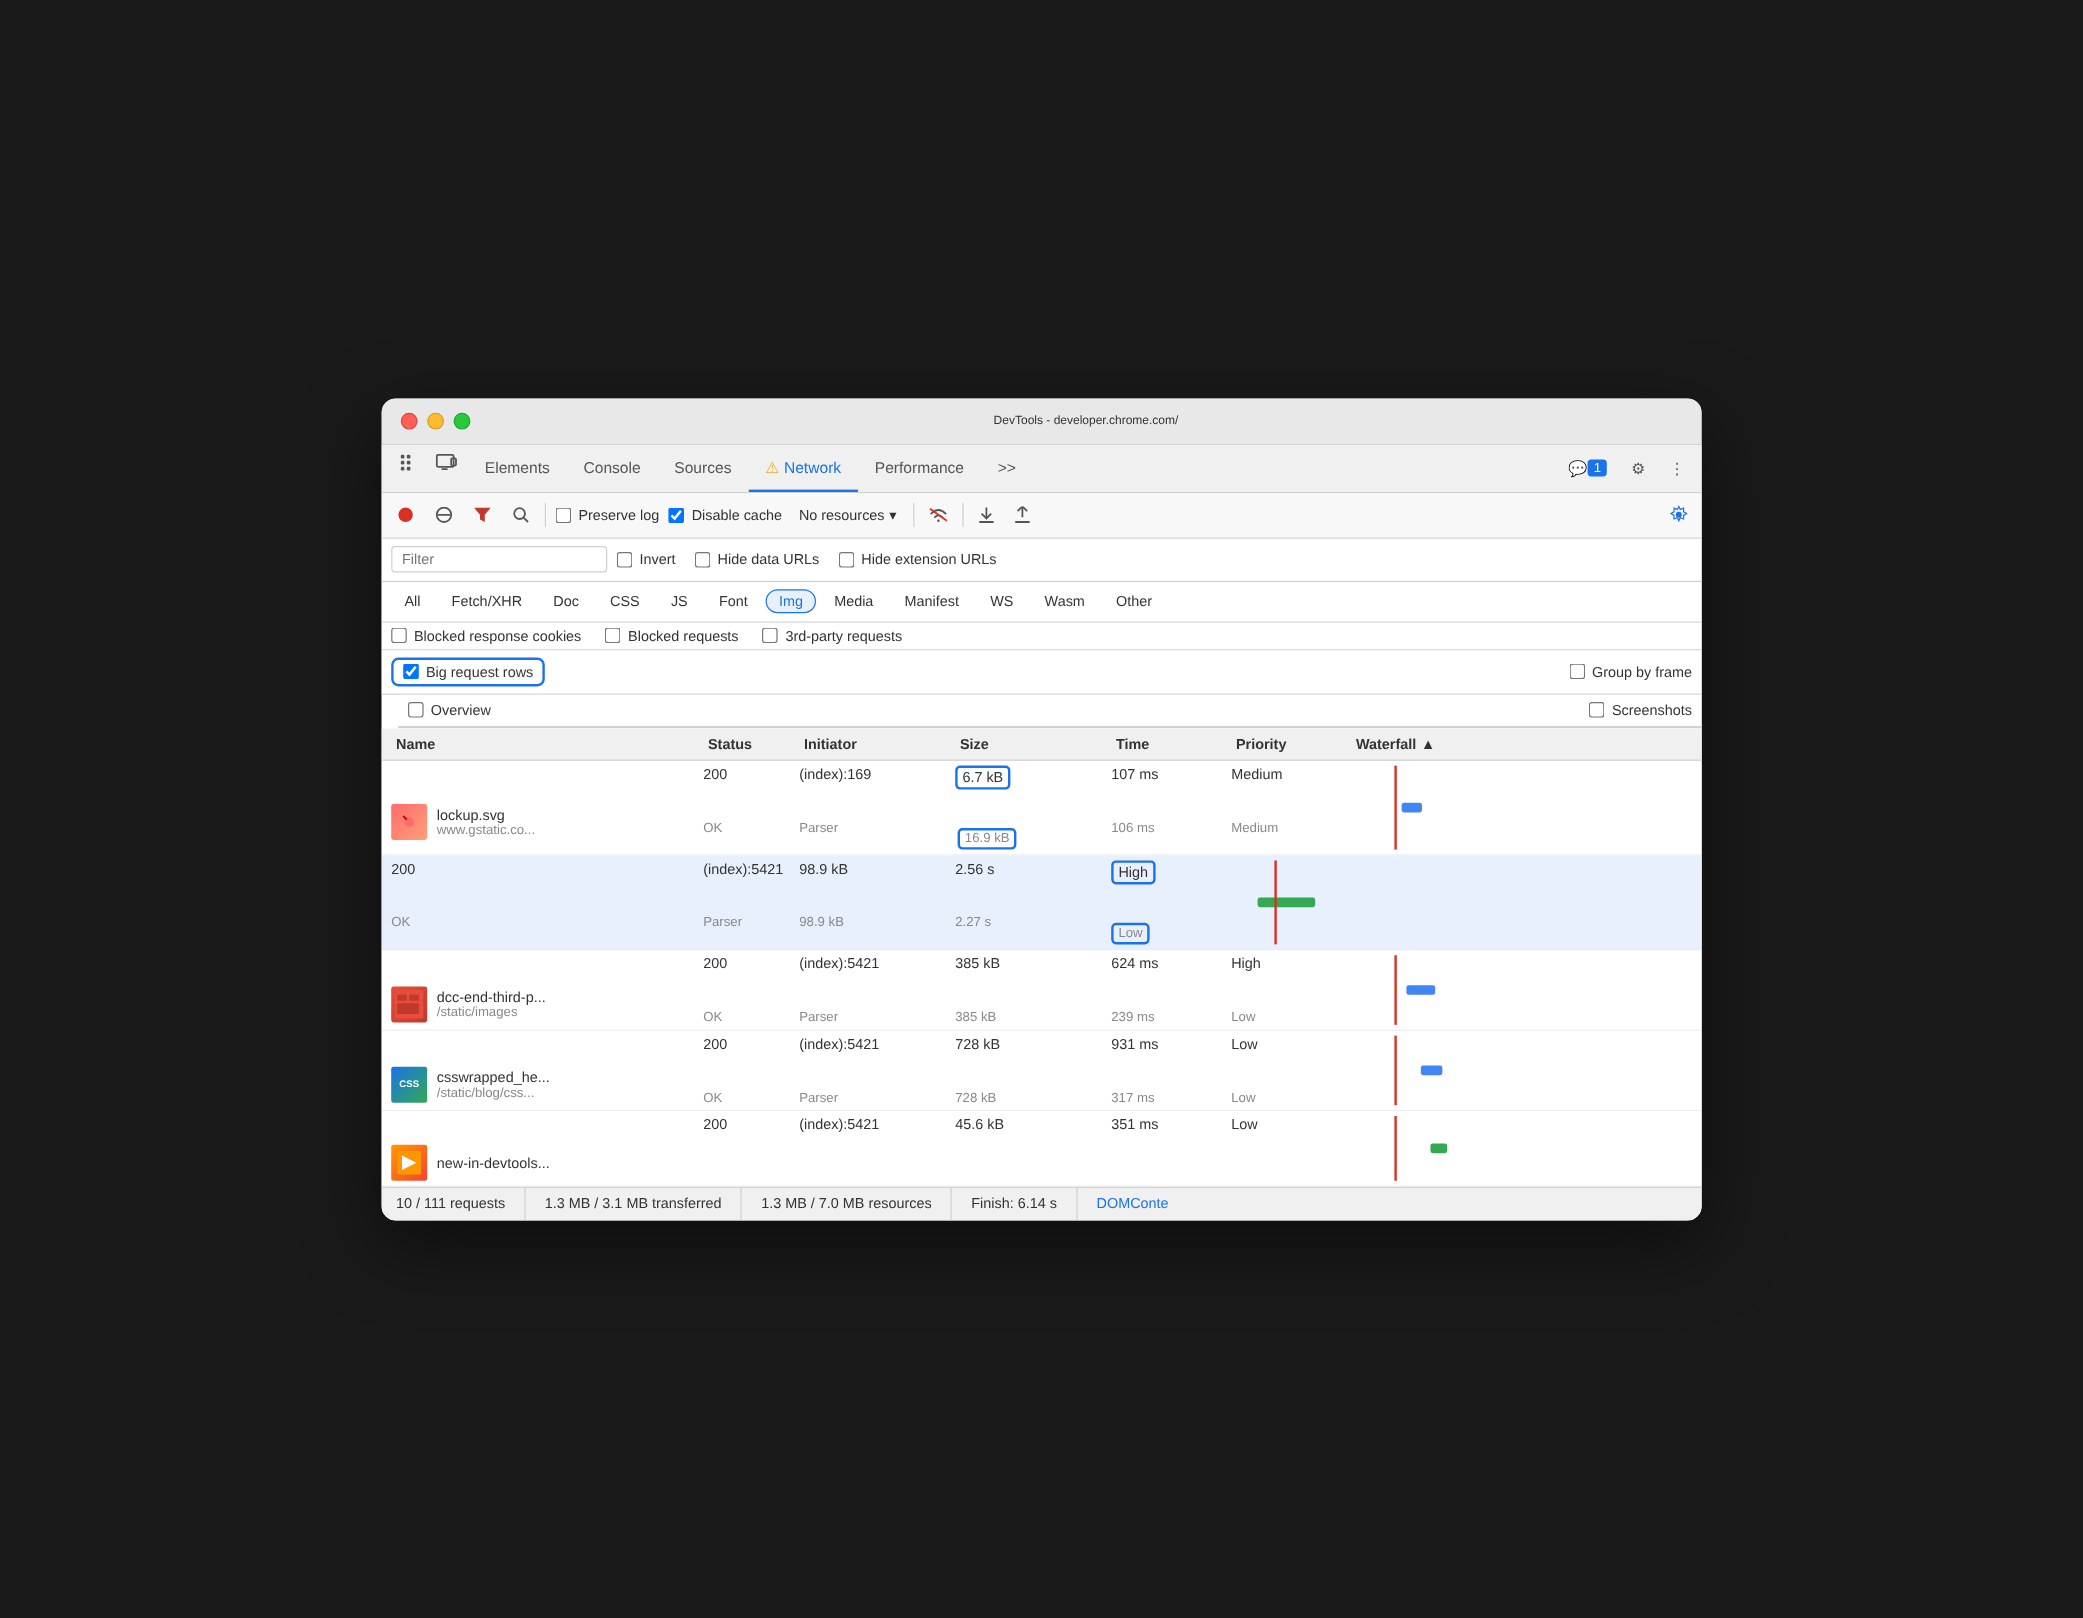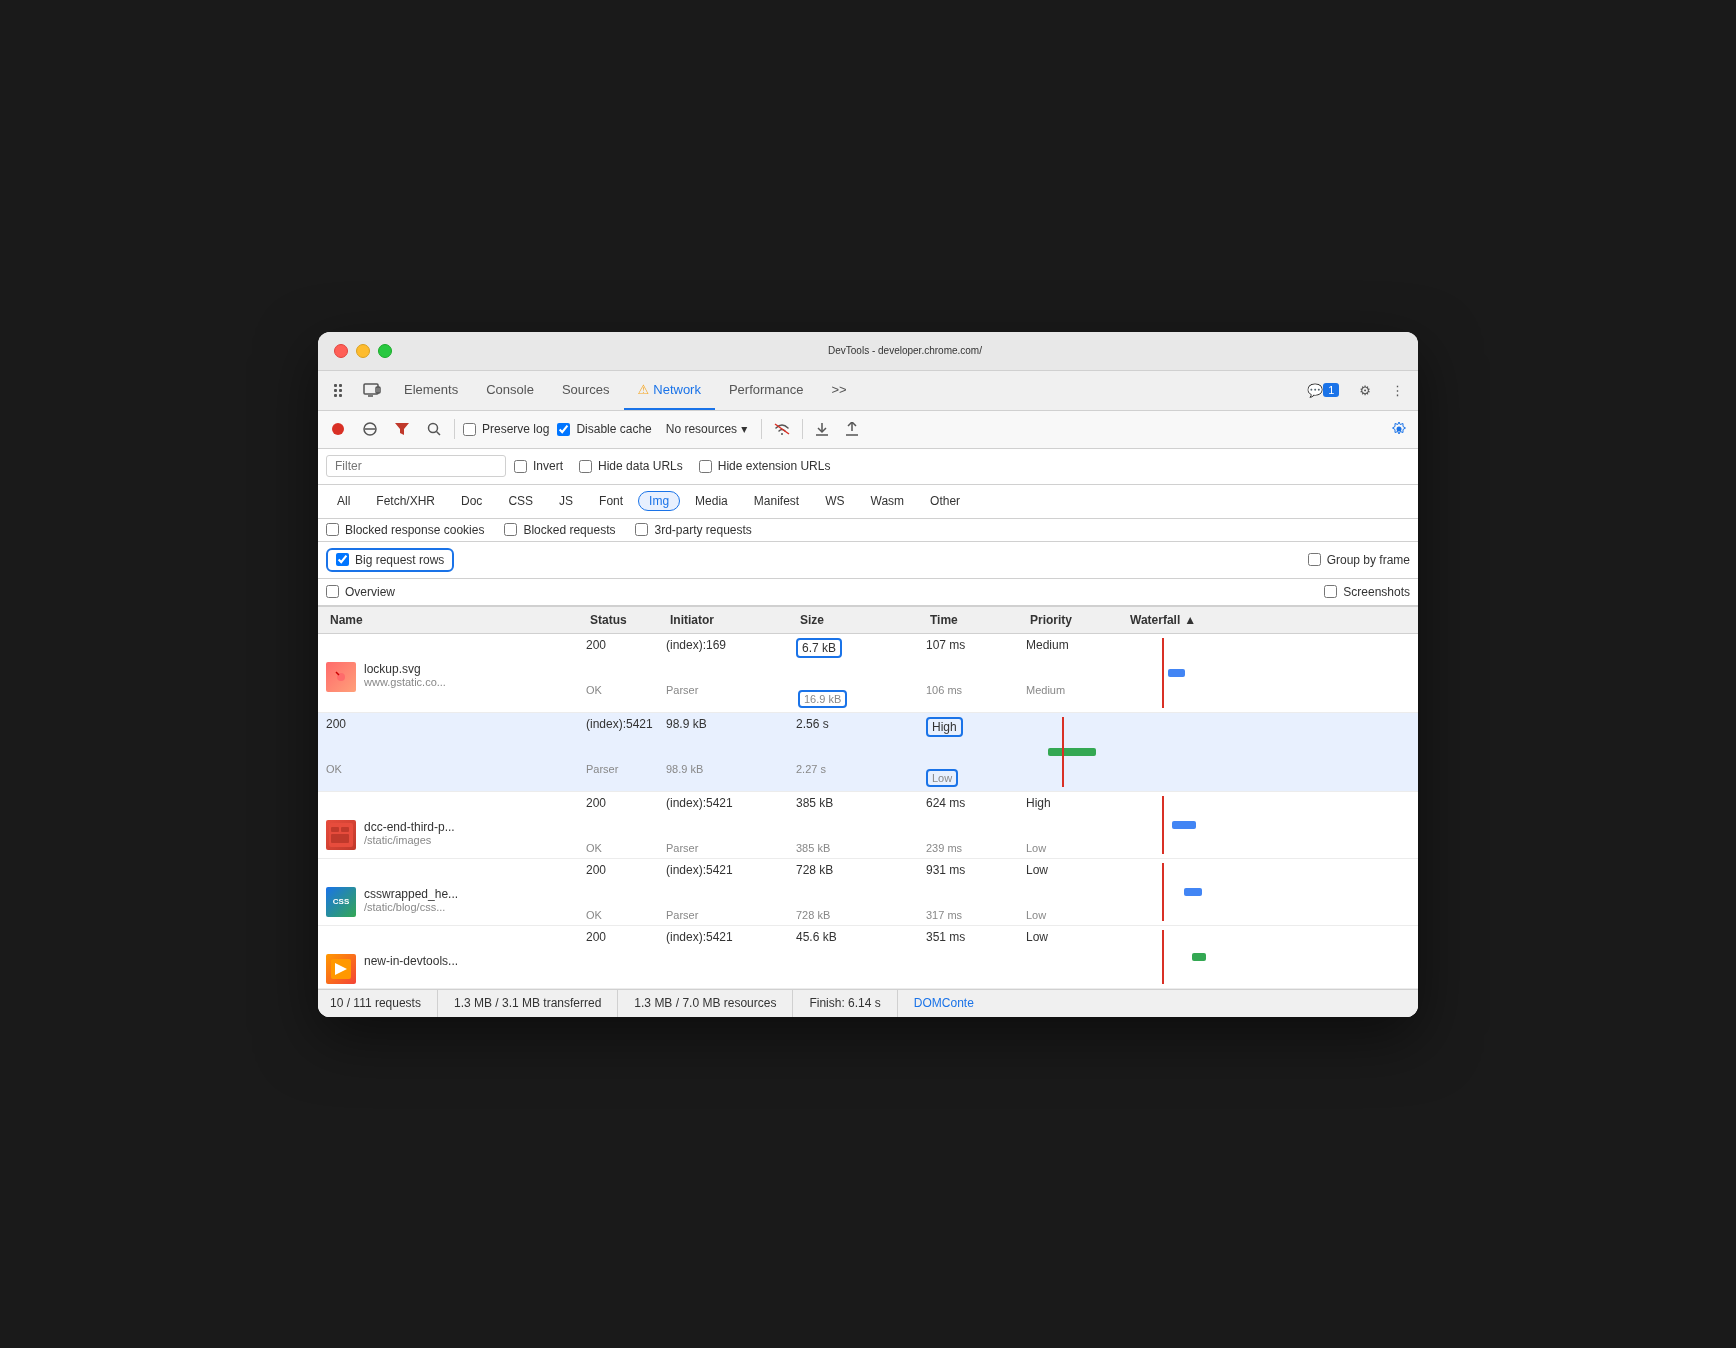--- a/index.html
+++ b/index.html
@@ -45,21 +45,20 @@
       font-size: 10px;
       color: #333;
       font-weight: 500;
     }
     .devtools-body {
       background: #ffffff;
     }
     
     .nav-bar {
       display: flex;
-      align-items: center;
       border-bottom: 1px solid #d0d0d0;
       background: #f0f0f0;
       padding: 0 8px;
       height: 40px;
     }
     .nav-icon-btn {
       width: 28px;
       height: 28px;
       display: flex;
       align-items: center;
@@ -301,21 +300,21 @@
       cursor: pointer;
     }
     .table-row.highlighted { background: #e8f0fe; }
     .td {
       padding: 4px 8px;
       font-size: 12px;
       color: #333;
     }
     .name-cell {
       display: flex;
-      align-items: flex-start;
+      align-items: center;
       gap: 8px;
       margin-top: 24px;
     }
     .file-icon {
       width: 30px;
       height: 30px;
       border-radius: 2px;
       background: #e0e0e0;
       display: flex;
       align-items: center;
@@ -598,21 +597,21 @@
         </label>
       </div>
       <div style="margin-left: auto; display: flex; align-items: center; gap: 24px;">
         <label class="checkbox-label">
           <input type="checkbox" style="">
           <span>Group by frame</span>
         </label>
       </div>
     </div>
 
-    <div class="options-row" style="border-bottom: 2px solid #d0d0d0;">
+    <div class="options-row" style="border-bottom: 2px solid #d0d0d0; margin-left: 14px;">
       <label class="checkbox-label">
         <input type="checkbox" style="">
         <span>Overview</span>
       </label>
       <div style="margin-left: auto; display: flex; align-items: center;">
         <label class="checkbox-label">
           <input type="checkbox" style="">
           <span>Screenshots</span>
         </label>
       </div>

